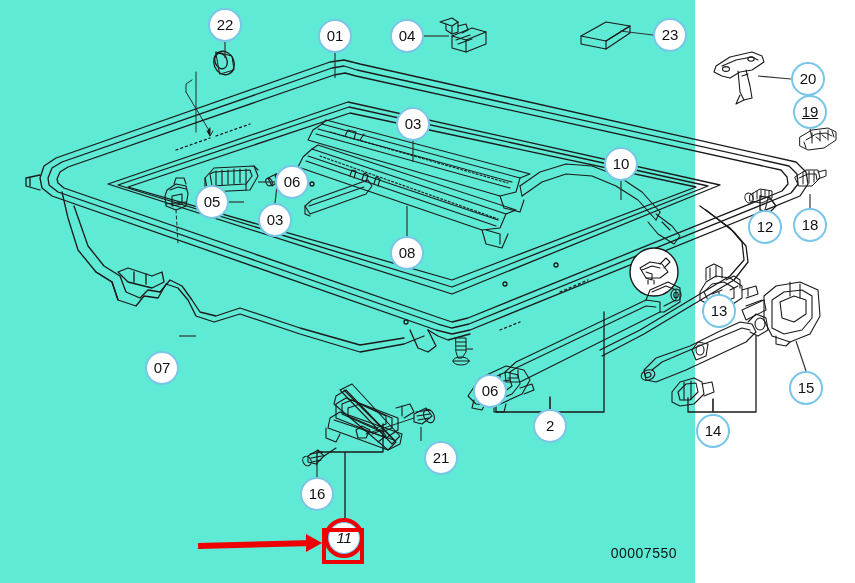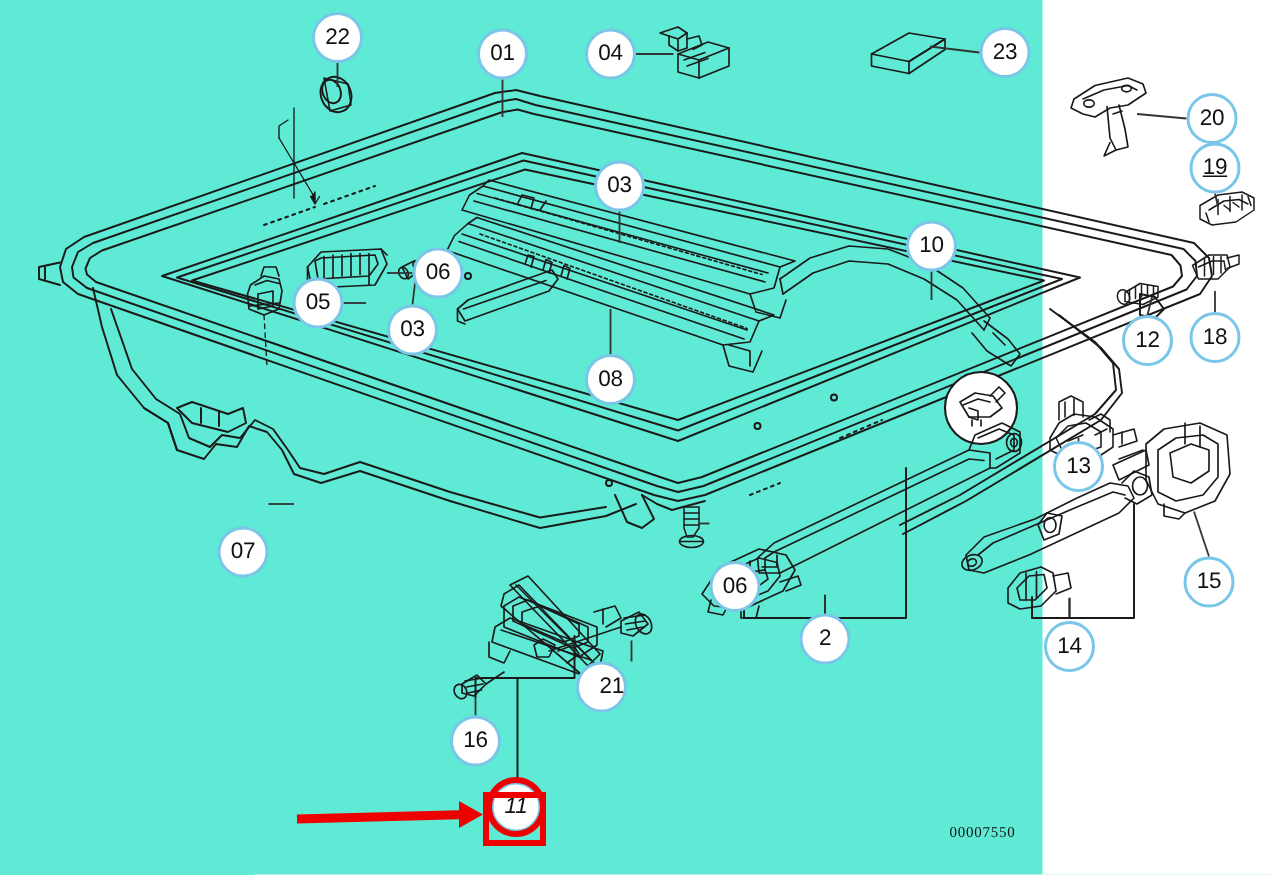--- a/index.html
+++ b/index.html
@@ -52,22 +52,22 @@
     position: absolute;
     border: 4px solid #ee0000;
     background: transparent;
     box-sizing: border-box;
     pointer-events: auto;
   }
   #part-number {
     position: absolute;
     right: 18px;
     bottom: 22px;
-    font-family: Liberation Serif, serif;
-    font-size: 10px;
+    font-family: Liberation Sans, sans-serif;
+    font-size: 14px;
     color: #111111;
     letter-spacing: 0.5px;
   }
 </style>
 </head>
 <body>
 
 <div id="diagram-root">
 
   <svg id="art-layer" viewBox="0 0 855 583">
@@ -389,21 +389,21 @@
       <div class="callout-bubble" style="left: 195px; top: 185px; border-color: rgb(121, 198, 232);">05</div>
       <div class="callout-bubble" style="left: 258px; top: 203px; border-color: rgb(121, 198, 232);">03</div>
       <div class="callout-bubble" style="left: 390px; top: 236px; border-color: rgb(121, 198, 232);">08</div>
       <div class="callout-bubble" style="left: 748px; top: 210px; border-color: rgb(121, 198, 232);">12</div>
       <div class="callout-bubble" style="left: 793px; top: 208px; border-color: rgb(121, 198, 232);">18</div>
       <div class="callout-bubble" style="left: 702px; top: 294px; border-color: rgb(121, 198, 232);">13</div>
       <div class="callout-bubble" style="left: 473px; top: 332px; border-color: rgb(121, 198, 232); margin-top: 42px;">06</div>
       <div class="callout-bubble" style="left: 789px; top: 371px; border-color: rgb(121, 198, 232);">15</div>
       <div class="callout-bubble" style="left: 533px; top: 409px; border-color: rgb(121, 198, 232);">2</div>
       <div class="callout-bubble" style="left: 696px; top: 414px; border-color: rgb(121, 198, 232);">14</div>
-      <div class="callout-bubble" style="left: 384px; top: 441px; border-color: rgb(121, 198, 232); text-align: right;">21</div>
+      <div class="callout-bubble" style="left: 424px; top: 441px; border-color: rgb(121, 198, 232);">21</div>
       <div class="callout-bubble" style="left: 145px; top: 319px; border-color: rgb(121, 198, 232); margin-top: 32px;">07</div>
       <div class="callout-bubble" style="left: 300px; top: 477px; border-color: rgb(121, 198, 232);">16</div>
       <div class="callout-bubble highlighted" style="left: 327px; top: 521px; border-color: rgb(121, 198, 232); font-style: italic;">11</div>
     </div>
 
   <div id="highlight-rect" class="highlight-box" style="left: 322px; top: 528px; width: 42px; height: 36px; border-color: rgb(238, 0, 0);"></div>
 
   <div id="part-number">00007550</div>
 
 </div>

